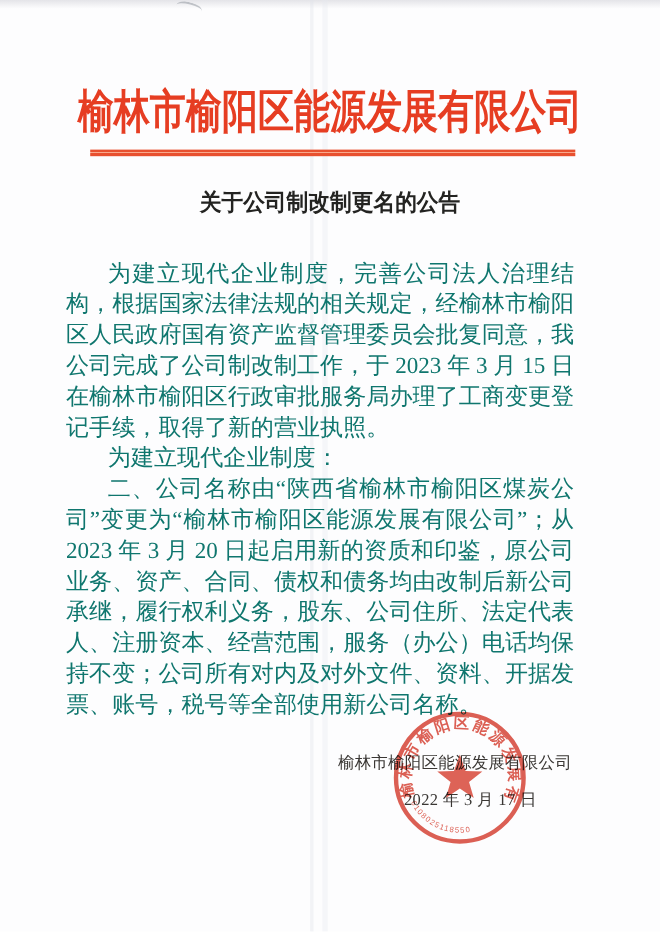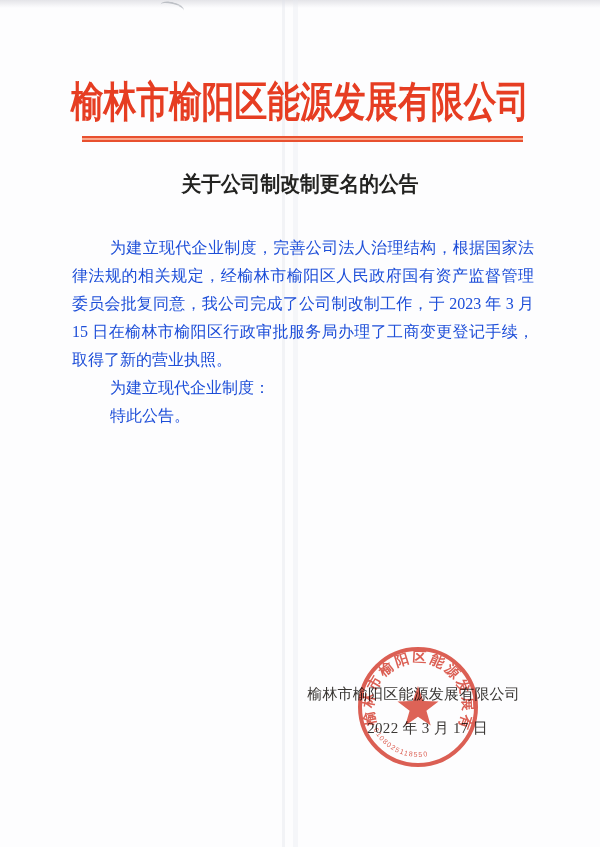--- a/index.html
+++ b/index.html
@@ -57,25 +57,24 @@
     text-align: center;
     font-size: 21px; line-height: 28px; font-weight: bold;
     color: #232321;
     transform: scaleX(0.94);
     white-space: nowrap;
   }
 
   
   .doc-body {
     position: absolute; top: 234px; left: 60px; width: 462px;
-    font-size: 16px; line-height: 28px;
-    color: #1d4ed8;
+    font-size: 21px; line-height: 28px;
+    color: #0f766e;
     text-align: justify;
     text-justify: inter-character;
-    margin-left: 12px;
   }
   .doc-body p { text-indent: 38px; }
 
   
   .sig-company {
     position: absolute; top: 684px; right: 80px;
     font-size: 15px; line-height: 20px;
     color: #3a3734; letter-spacing: 0.2px;
     white-space: nowrap;
   }
@@ -111,21 +110,21 @@
   <div class="scan-streak-2"></div>
 
   <div class="letterhead">榆林市榆阳区能源发展有限公司</div>
   <div class="red-rule"></div>
 
   <div class="doc-title">关于公司制改制更名的公告</div>
 
   <div class="doc-body">
     <p>为建立现代企业制度，完善公司法人治理结构，根据国家法律法规的相关规定，经榆林市榆阳区人民政府国有资产监督管理委员会批复同意，我公司完成了公司制改制工作，于 2023 年 3 月 15 日在榆林市榆阳区行政审批服务局办理了工商变更登记手续，取得了新的营业执照。</p>
     <p>为建立现代企业制度：</p>
-    <p>特此公告。</p>
+    <p>二、公司名称由“陕西省榆林市榆阳区煤炭公司”变更为“榆林市榆阳区能源发展有限公司”；从 2023 年 3 月 20 日起启用新的资质和印鉴，原公司业务、资产、合同、债权和债务均由改制后新公司承继，履行权利义务，股东、公司住所、法定代表人、注册资本、经营范围，服务（办公）电话均保持不变；公司所有对内及对外文件、资料、开据发票、账号，税号等全部使用新公司名称。</p>
   </div>
 
   <div class="sig-company">榆林市榆阳区能源发展有限公司</div>
   <div class="sig-date">2022 年 3 月 17 日</div>
 
   <svg class="seal" viewBox="0 0 126 126">
     <circle class="ring" cx="63" cy="63" r="58"></circle>
     <defs>
       <path id="sealTopArc" d="M 22.22 82.02 A 45 45 0 1 1 103.78 82.02" fill="none"></path>
       <path id="sealBottomArc" d="M 16.02 80.1 A 50 50 0 0 0 109.98 80.1" fill="none"></path>

